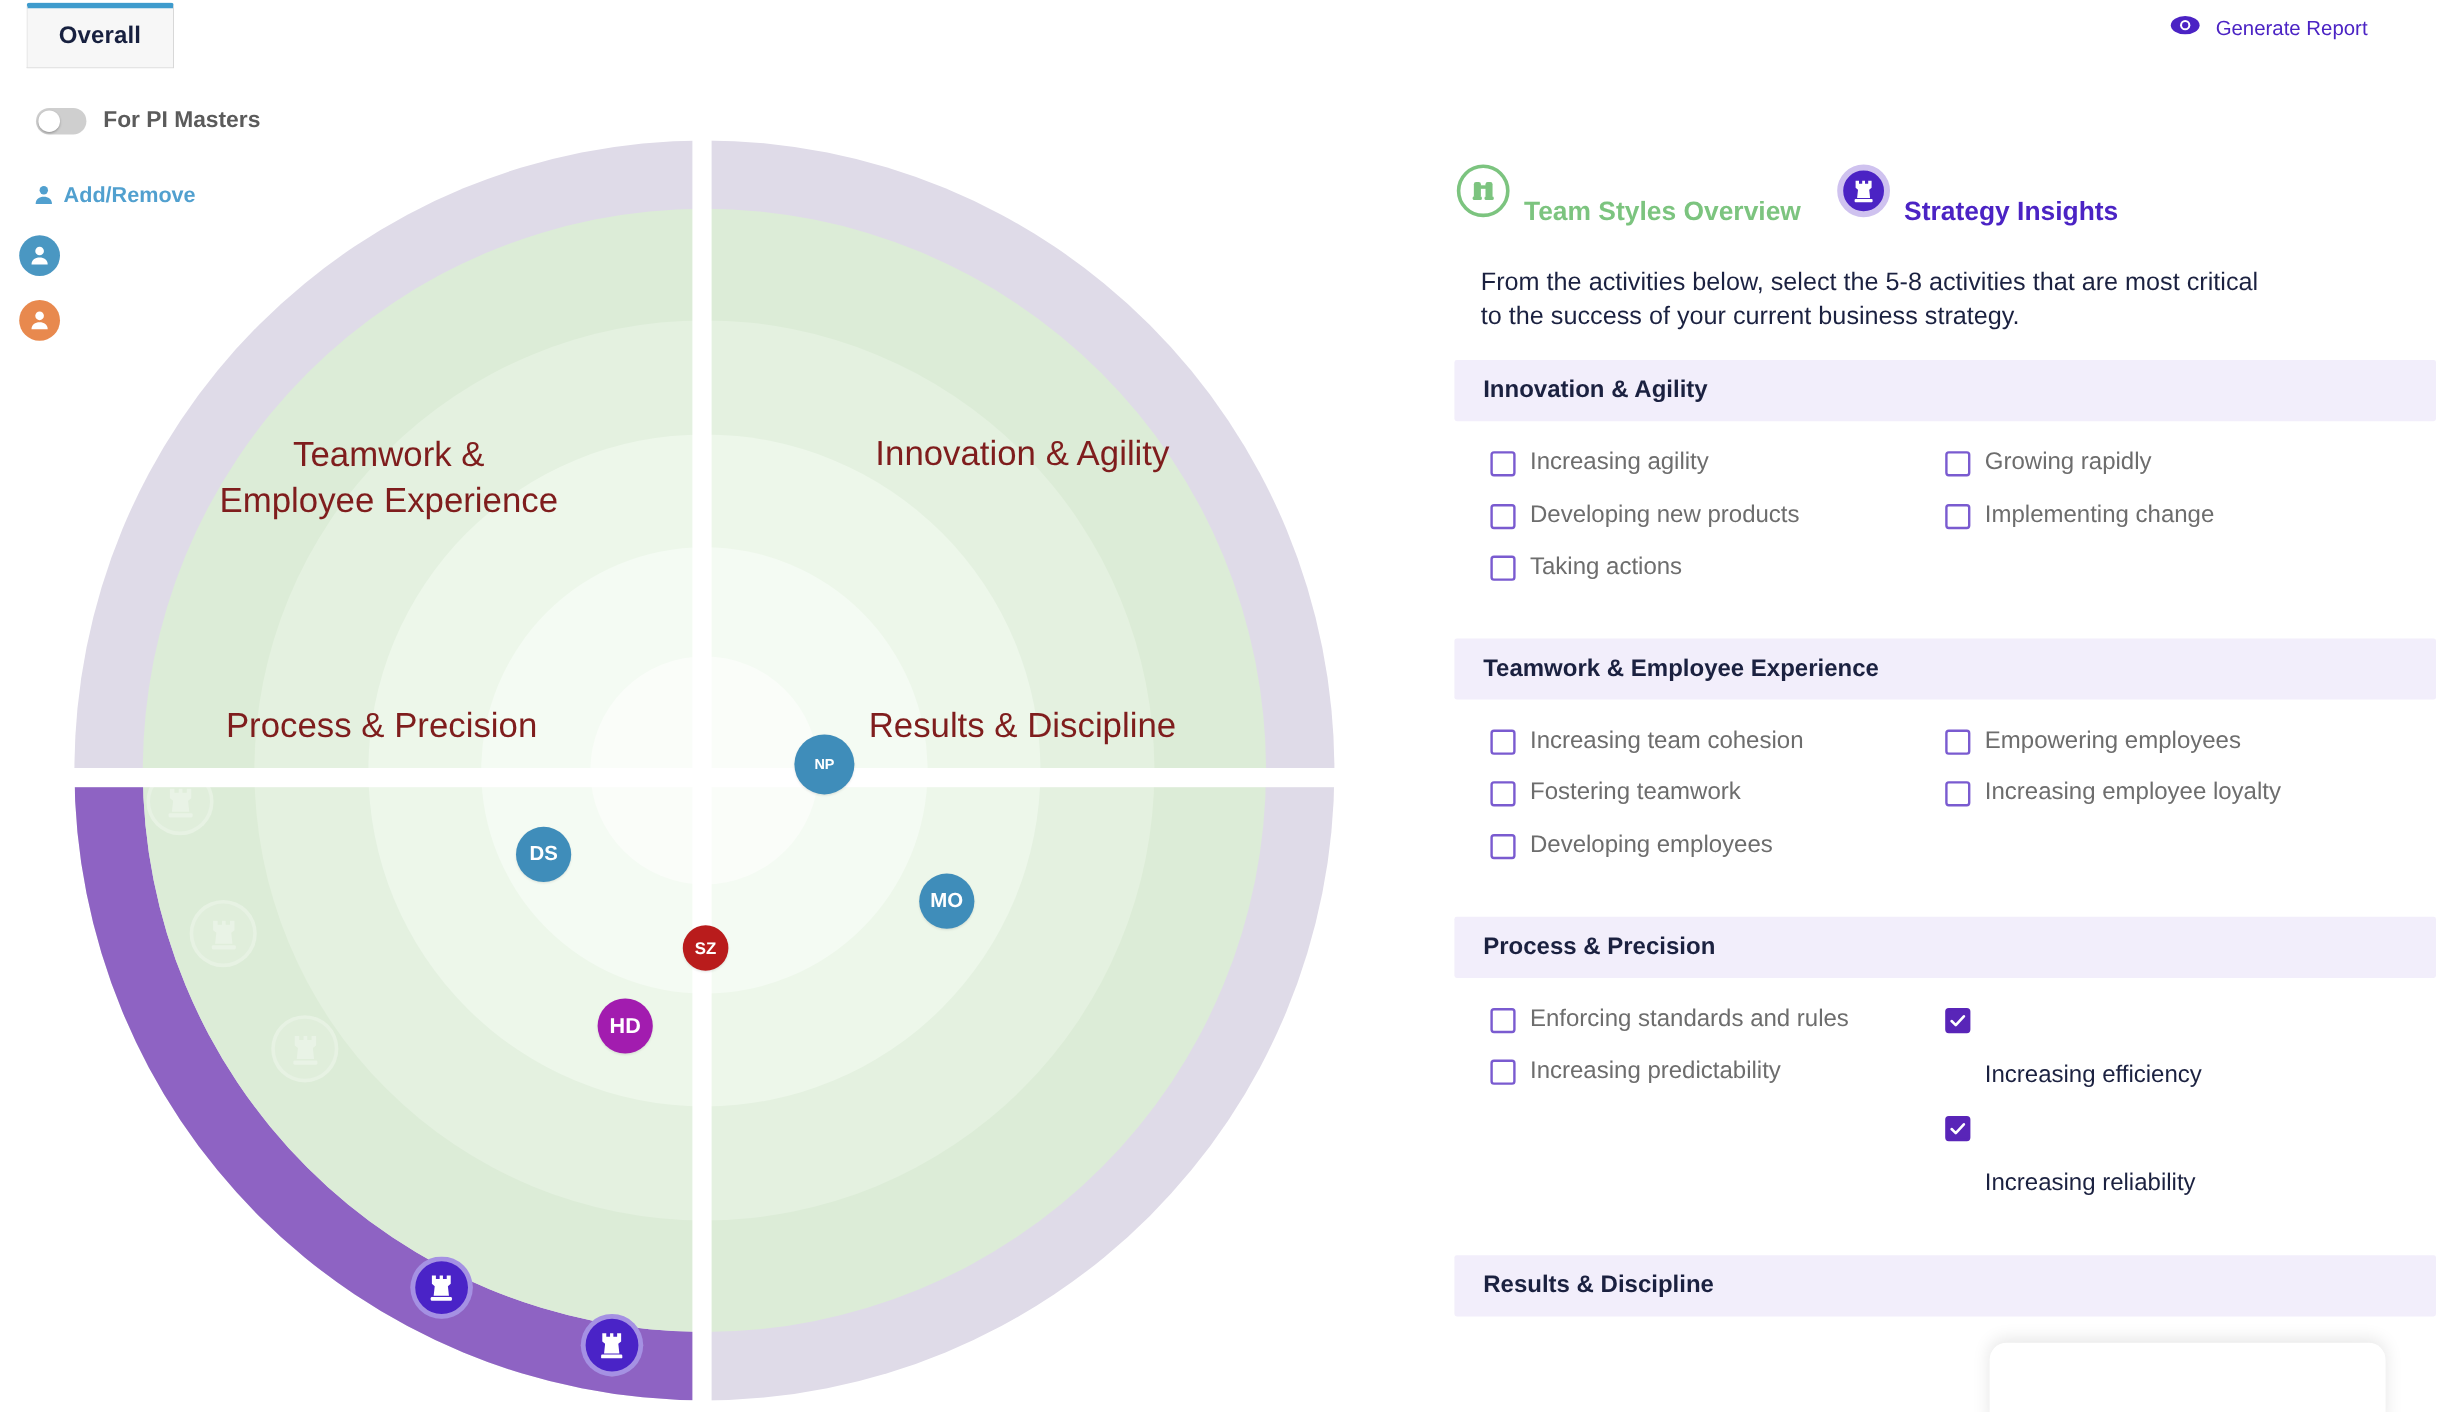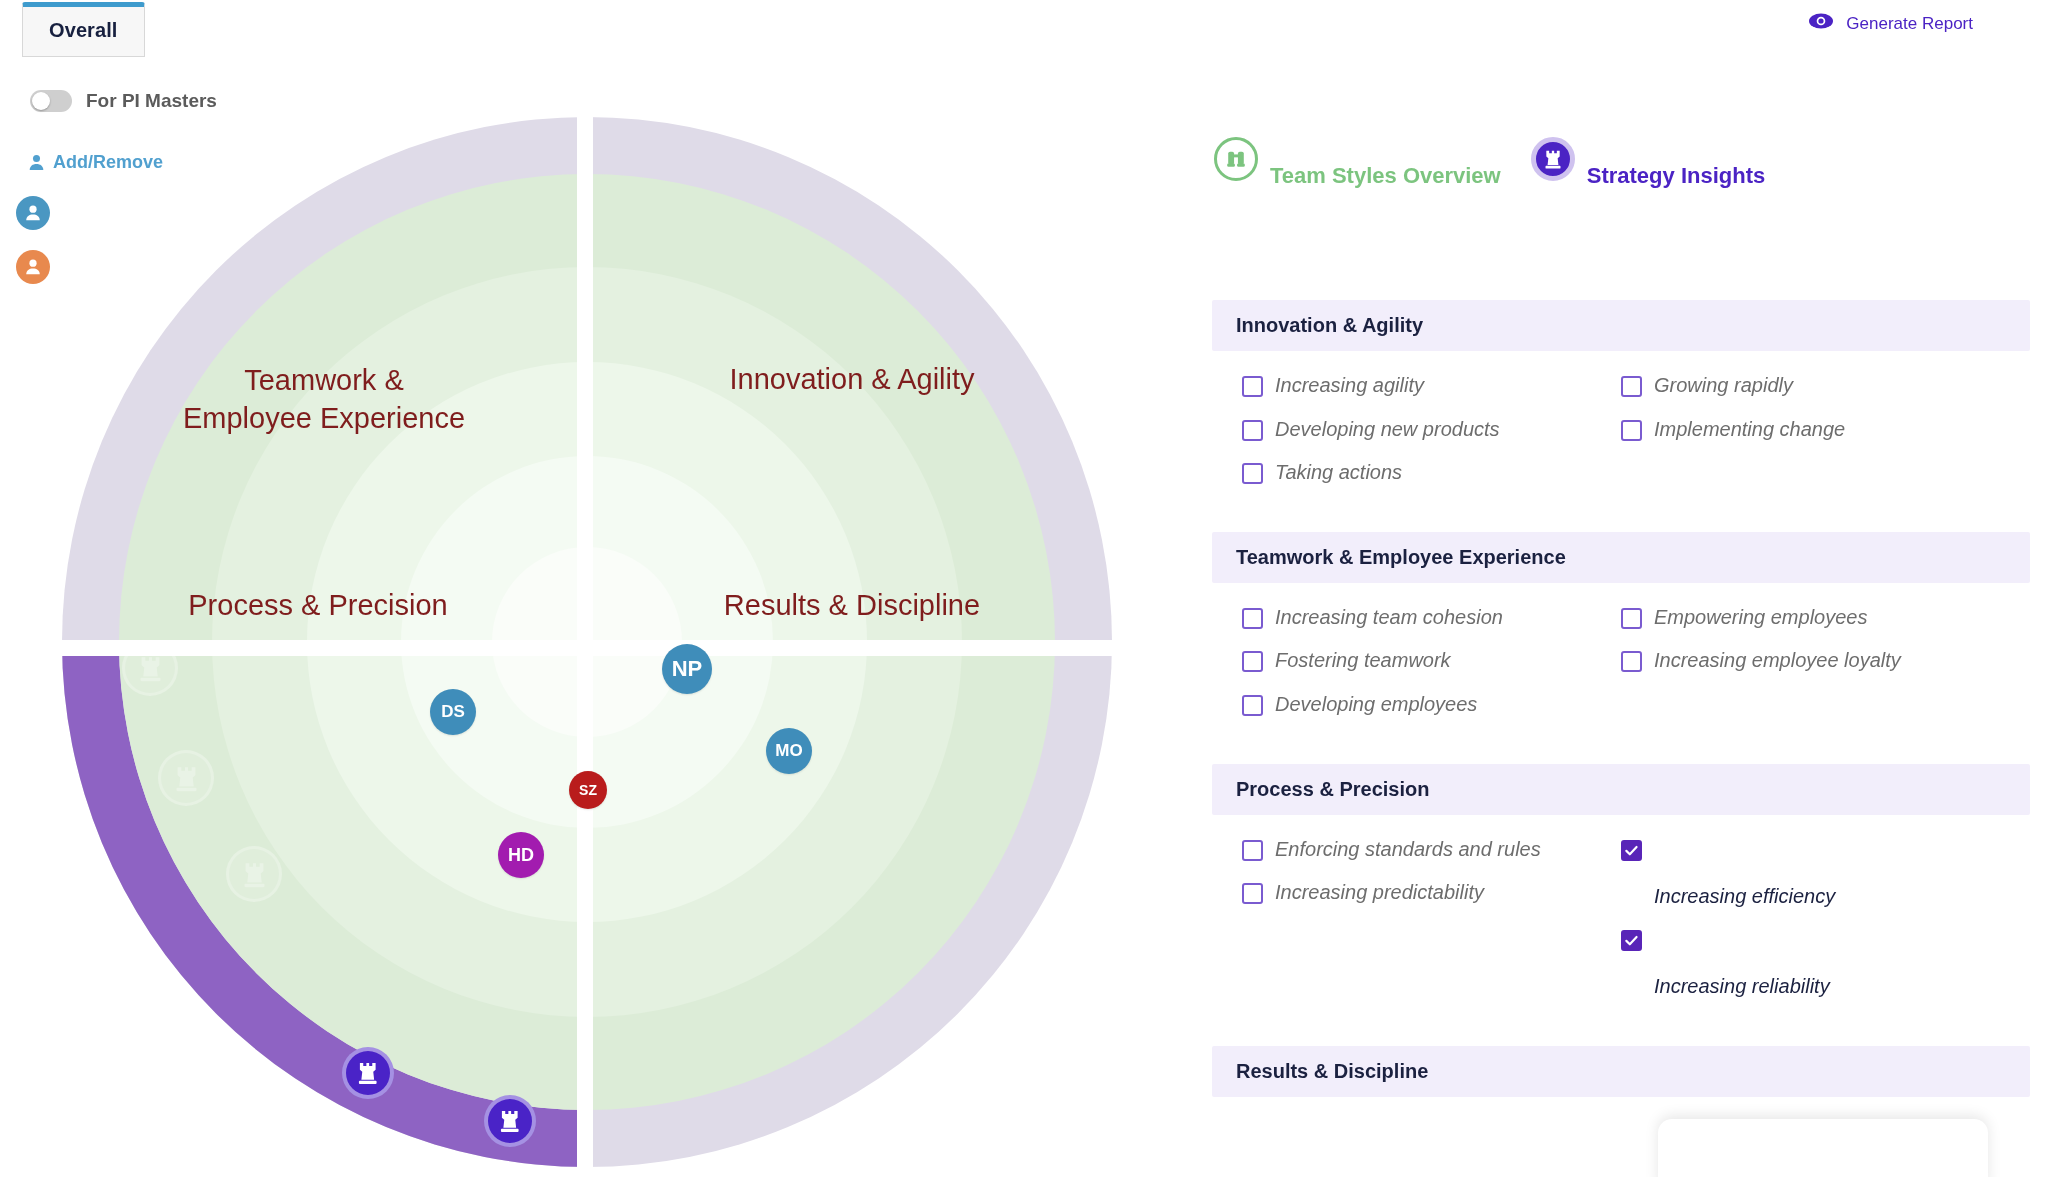--- a/index.html
+++ b/index.html
@@ -150,21 +150,21 @@
   .section-head {
     background: #f2eefb;
     padding: 14px 24px;
     font-size: 20px; font-weight: bold; color: #1b2140;
     border-radius: 2px;
   }
   .opts { display: flex; padding: 22px 30px 6px 30px; }
   .opt-col { width: 50%; }
   .opt {
     display: flex; align-items: flex-start; gap: 12px;
-    margin-bottom: 18px; cursor: pointer; font-style: italic;
+    margin-bottom: 18px; cursor: pointer;
   }
   .cbox {
     width: 21px; height: 21px; border-radius: 3px;
     border: 2px solid #7a5bd0; background: #ffffff;
     flex: none; margin-top: 3px;
     display: flex; align-items: center; justify-content: center;
   }
   .cbox.checked { background: #5925b8; border-color: #5925b8; }
   .cbox .tick { display: none; }
   .cbox.checked .tick { display: block; }
@@ -273,21 +273,21 @@
           </div>
           <div class="rook-marker on" style="left: 448px; top: 1004px; width: 52px; height: 52px;">
             <svg viewBox="0 0 24 26" width="58%" height="58%">
               <path d="M4 3h3.4v3h3.2V3h2.8v3h3.2V3H20v7l-2.4 2 .9 8.2H5.5L6.4 12 4 10Z" fill="#ffffff"></path>
               <rect x="3" y="21.2" width="18" height="3.2" rx="1" fill="#ffffff"></rect>
             </svg>
           </div>
         </div>
       <div id="members-layer">
           <div class="member-avatar" style="left: 391px; top: 595px; width: 46px; height: 46px; background: rgb(63, 141, 186); font-size: 17px;">DS</div>
-          <div class="member-avatar" style="left: 625px; top: 552px; width: 50px; height: 50px; background: rgb(63, 141, 186); font-size: 22px;">NP</div>
+          <div class="member-avatar" style="left: 625px; top: 520px; width: 50px; height: 50px; background: rgb(63, 141, 186); font-size: 12px;">NP</div>
           <div class="member-avatar" style="left: 727px; top: 634px; width: 46px; height: 46px; background: rgb(63, 141, 186); font-size: 17px;">MO</div>
           <div class="member-avatar" style="left: 526px; top: 673px; width: 38px; height: 38px; background: #b91c1c; font-size: 14px;">SZ</div>
           <div class="member-avatar" style="left: 459px; top: 738px; width: 46px; height: 46px; background: #a21caf; font-size: 18px;">HD</div>
         </div>
     </div>
   </div>
 
   <div id="right-pane">
 
     <div id="generate-report">
@@ -318,20 +318,21 @@
         <span class="mode-ico" id="mode-ico-1">
           <svg width="20" height="22" viewBox="0 0 24 26">
               <path d="M4 3h3.4v3h3.2V3h2.8v3h3.2V3H20v7l-2.4 2 .9 8.2H5.5L6.4 12 4 10Z" fill="#ffffff"></path>
               <rect x="3" y="21.2" width="18" height="3.2" rx="1" fill="#ffffff"></rect>
             </svg>
         </span>
         <span class="label">Strategy Insights</span>
       </div>
     </div>
 
+    <div id="instruction">From the activities below, select the 5-8 activities that are most critical to the success of your current business strategy.</div>
 
     <div id="sections">
         <div class="section">
           <div class="section-head">Innovation &amp; Agility</div>
           <div class="opts">
             <div class="opt-col">
               <div class="opt">
                 <span class="cbox"></span>
                 <span class="opt-label">Increasing agility</span>
               </div>

